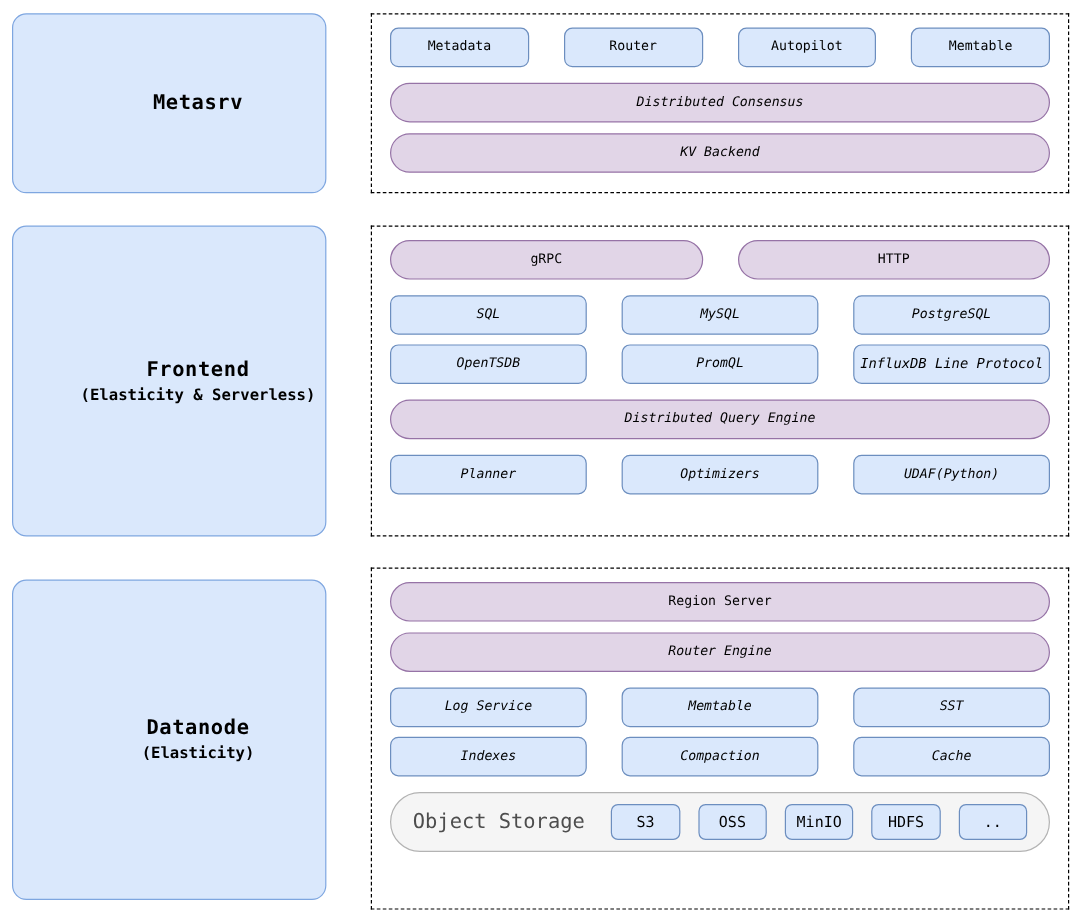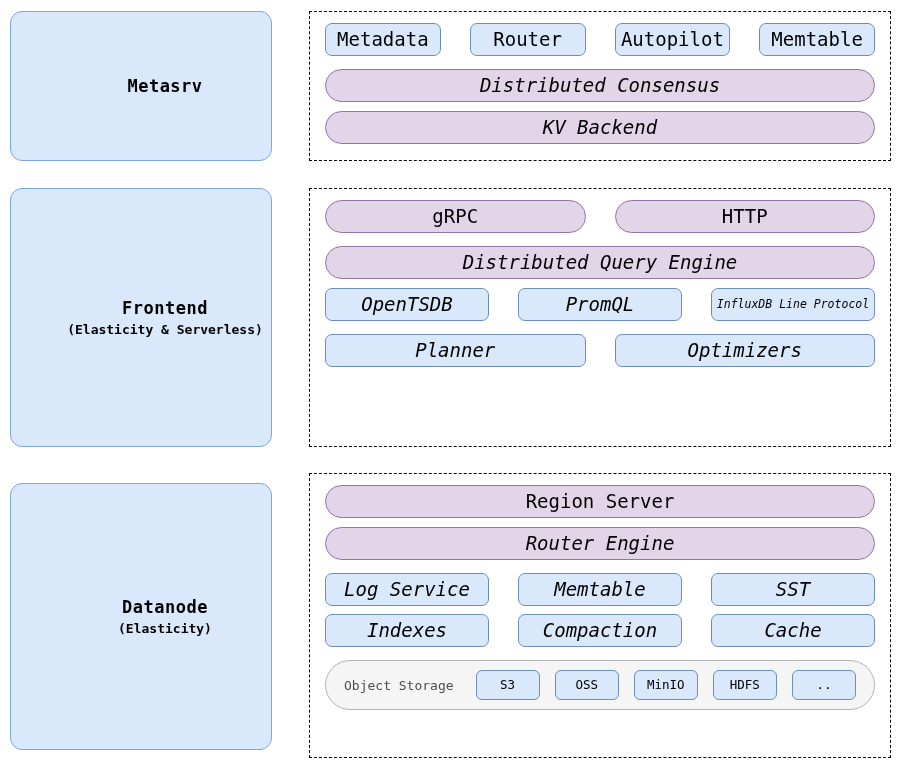--- a/index.html
+++ b/index.html
@@ -83,21 +83,21 @@
 
   
   .chip {
     flex: 1 1 0;
     min-width: 0;
     box-sizing: border-box;
     display: flex;
     align-items: center;
     justify-content: center;
     text-align: center;
-    font-size: 19px;
+    font-size: 11px;
     line-height: 1.15;
     padding: 0 4px;
     white-space: nowrap;
     overflow: hidden;
   }
 
   .chip.blue {
     background: #dae8fc;
     border: 1px solid #6c8ebf;
     border-radius: 7px;
@@ -121,21 +121,21 @@
     height: 50px;
     box-sizing: border-box;
     background: #f5f5f5;
     border: 1px solid #b3b3b3;
     border-radius: 25px;
     padding: 0 18px;
     margin-top: 13px;
     gap: 16px;
   }
   .storage-label {
-    font-size: 13px;
+    font-size: 17px;
     color: #4d4d4d;
     white-space: nowrap;
     flex: 0 0 auto;
     padding-right: 6px;
   }
   .storage-chips {
     display: flex;
     gap: 15px;
     flex: 1 1 auto;
     min-width: 0;
@@ -173,31 +173,37 @@
   <div class="role-box" id="role-frontend">
     <div class="role-title">Frontend</div>
     <div class="role-sub">(Elasticity &amp; Serverless)</div>
   </div>
 
   <div class="panel" id="panel-frontend">
     <div class="row">
       <div class="chip purple">gRPC</div>
       <div class="chip purple">HTTP</div>
     </div>
-    <div class="row row-gap-lg">
-      <div class="chip purple">Distributed Query Engine</div>
+    <div class="row row-gap-lg tight">
+      <div class="chip blue">SQL</div>
+      <div class="chip blue">MySQL</div>
+      <div class="chip blue">PostgreSQL</div>
     </div>
     <div class="row tight">
       <div class="chip blue">OpenTSDB</div>
       <div class="chip blue">PromQL</div>
       <div class="chip blue small-text">InfluxDB Line Protocol</div>
     </div>
     <div class="row row-gap-lg">
+      <div class="chip purple">Distributed Query Engine</div>
+    </div>
+    <div class="row row-gap-lg">
       <div class="chip blue">Planner</div>
       <div class="chip blue">Optimizers</div>
+      <div class="chip blue">UDAF(Python)</div>
     </div>
   </div>
 
   <div class="role-box" id="role-datanode">
     <div class="role-title">Datanode</div>
     <div class="role-sub">(Elasticity)</div>
   </div>
 
   <div class="panel" id="panel-datanode">
     <div class="row">

